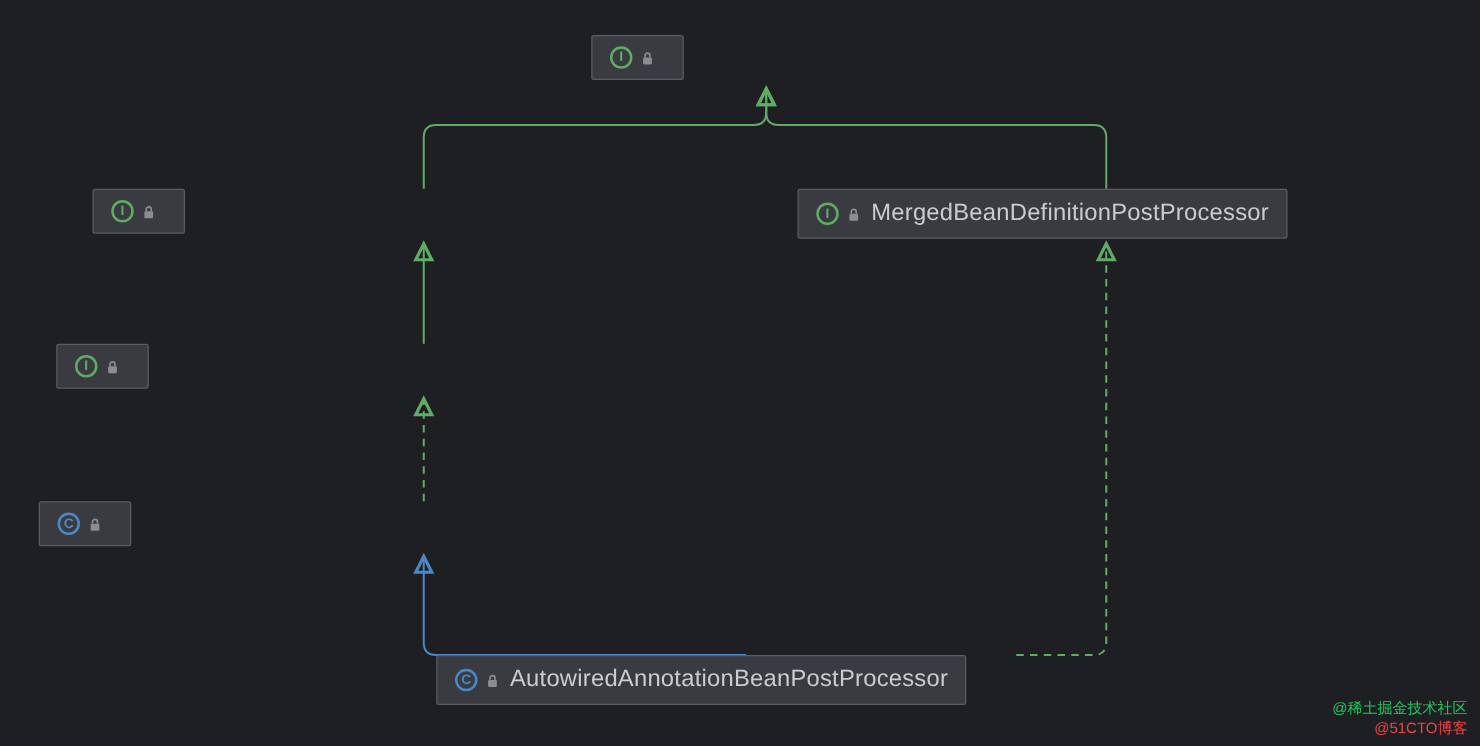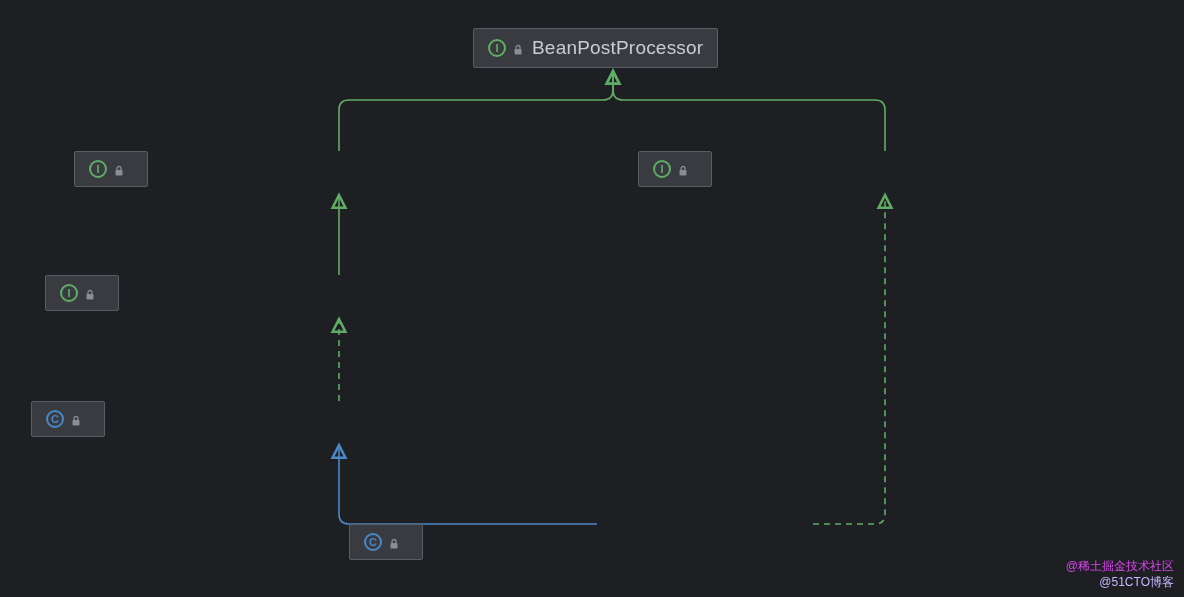--- a/index.html
+++ b/index.html
@@ -64,28 +64,28 @@
     left: 0;
     top: 0;
     width: 1184px;
     height: 597px;
     pointer-events: none;
   }
   .watermark1 {
     position: absolute;
     right: 10px;
     bottom: 22px;
-    color: #d946ef;
+    color: #22c55e;
     font-size: 12px;
   }
   .watermark2 {
     position: absolute;
     right: 10px;
     bottom: 6px;
-    color: #c4b5fd;
+    color: #ef4444;
     font-size: 12px;
   }
 </style>
 </head>
 <body>
 
 <div class="canvas">
 
   <svg class="edges">
     <defs>
@@ -111,41 +111,41 @@
   </svg>
 
   <div class="node" style="left:473px; top:28px;">
     <span class="icon interface">I</span>
     <span class="lock">
       <svg viewBox="0 0 12 12">
           <rect x="2.5" y="5" width="7" height="5.5" rx="1" fill="#8a8d92"></rect>
           <path d="M4 5 V3.5 a2 2 0 0 1 4 0 V5" fill="none" stroke="#8a8d92" stroke-width="1.3"></path>
         </svg>
     </span>
-    <span class="label">BeanPostProcessor</span>
   </div>
 
   <div class="node" style="left:74px; top:151px;">
     <span class="icon interface">I</span>
     <span class="lock">
       <svg viewBox="0 0 12 12">
           <rect x="2.5" y="5" width="7" height="5.5" rx="1" fill="#8a8d92"></rect>
           <path d="M4 5 V3.5 a2 2 0 0 1 4 0 V5" fill="none" stroke="#8a8d92" stroke-width="1.3"></path>
         </svg>
     </span>
   </div>
 
   <div class="node" style="left:638px; top:151px;">
     <span class="icon interface">I</span>
     <span class="lock">
       <svg viewBox="0 0 12 12">
           <rect x="2.5" y="5" width="7" height="5.5" rx="1" fill="#8a8d92"></rect>
           <path d="M4 5 V3.5 a2 2 0 0 1 4 0 V5" fill="none" stroke="#8a8d92" stroke-width="1.3"></path>
         </svg>
     </span>
+    <span class="label">MergedBeanDefinitionPostProcessor</span>
   </div>
 
   <div class="node" style="left:45px; top:275px;">
     <span class="icon interface">I</span>
     <span class="lock">
       <svg viewBox="0 0 12 12">
           <rect x="2.5" y="5" width="7" height="5.5" rx="1" fill="#8a8d92"></rect>
           <path d="M4 5 V3.5 a2 2 0 0 1 4 0 V5" fill="none" stroke="#8a8d92" stroke-width="1.3"></path>
         </svg>
     </span>
@@ -162,17 +162,18 @@
   </div>
 
   <div class="node" style="left:349px; top:524px;">
     <span class="icon class">C</span>
     <span class="lock">
       <svg viewBox="0 0 12 12">
           <rect x="2.5" y="5" width="7" height="5.5" rx="1" fill="#8a8d92"></rect>
           <path d="M4 5 V3.5 a2 2 0 0 1 4 0 V5" fill="none" stroke="#8a8d92" stroke-width="1.3"></path>
         </svg>
     </span>
+    <span class="label">AutowiredAnnotationBeanPostProcessor</span>
   </div>
 
   <div class="watermark1">@稀土掘金技术社区</div>
   <div class="watermark2">@51CTO博客</div>
 </div>
 
 </body></html>

